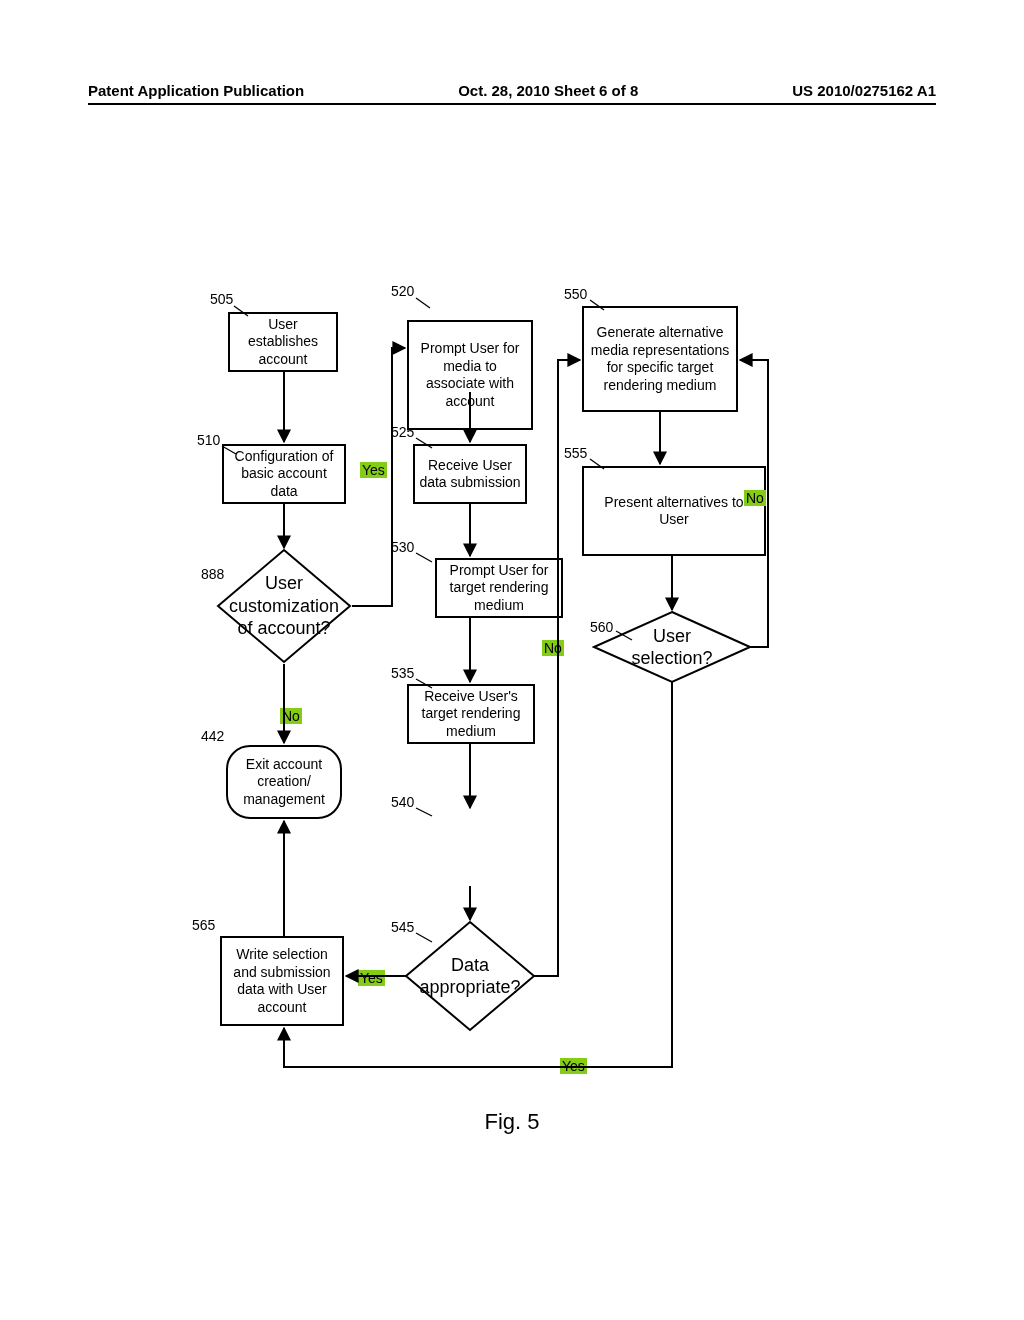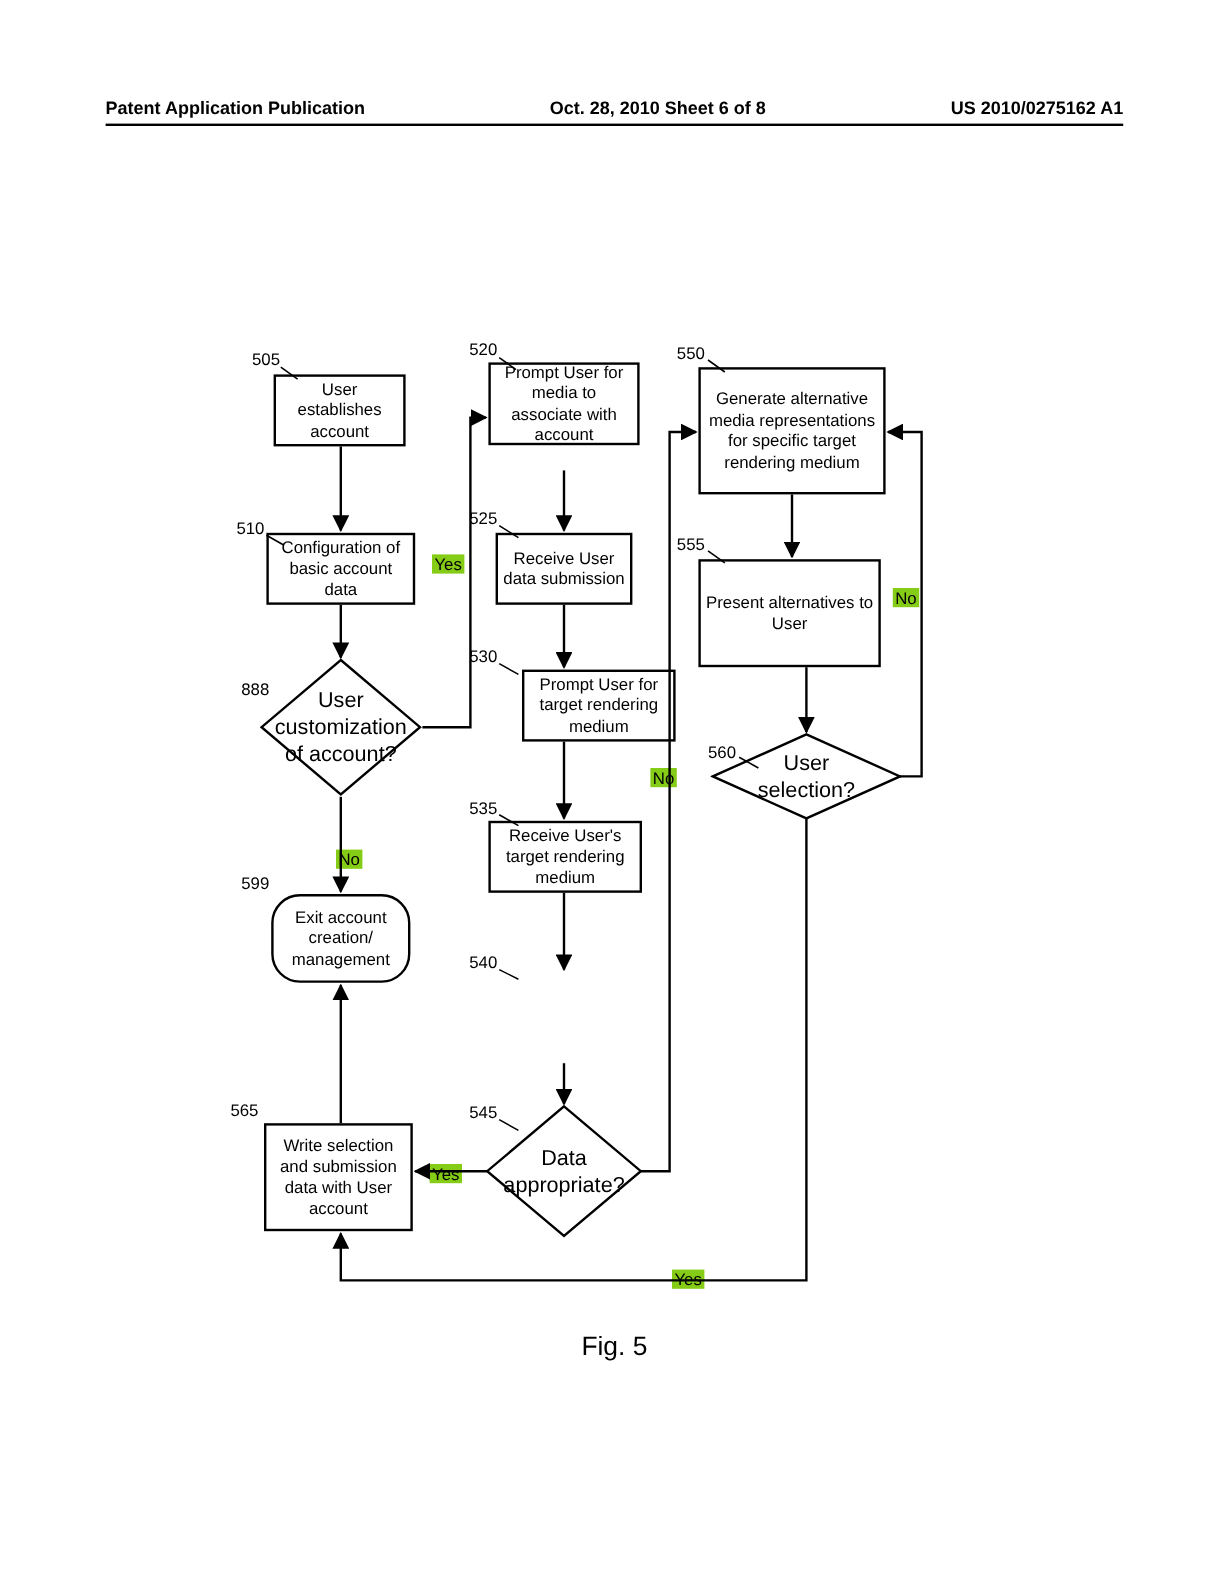--- a/index.html
+++ b/index.html
@@ -102,21 +102,21 @@
   <span class="reflabel" style="left:391px; top:283px;">520</span>
   <span class="reflabel" style="left:391px; top:424px;">525</span>
   <span class="reflabel" style="left:391px; top:539px;">530</span>
   <span class="reflabel" style="left:391px; top:665px;">535</span>
   <span class="reflabel" style="left:391px; top:794px;">540</span>
   <span class="reflabel" style="left:391px; top:919px;">545</span>
   <span class="reflabel" style="left:564px; top:286px;">550</span>
   <span class="reflabel" style="left:564px; top:445px;">555</span>
   <span class="reflabel" style="left:590px; top:619px;">560</span>
   <span class="reflabel" style="left:192px; top:917px;">565</span>
-  <span class="reflabel" style="left:201px; top:728px;">599</span>
+  <span class="reflabel" style="left:201px; top:728px;">442</span>
 
   <div class="box" style="left:228px; top:312px; width:110px; height:60px;">
       <span>User establishes account</span>
     </div>
   <div class="box" style="left:222px; top:444px; width:124px; height:60px;">
       <span>Configuration of basic account data</span>
     </div>
 
   <div class="diamond" style="left:216px; top:548px; width:136px; height:116px;">
     <svg width="136" height="116">
@@ -126,21 +126,21 @@
   </div>
 
   <div class="box terminator" style="left:226px; top:745px; width:116px; height:74px;">
       <span>Exit account creation/ management</span>
     </div>
 
   <div class="box" style="left:220px; top:936px; width:124px; height:90px;">
       <span>Write selection and submission data with User account</span>
     </div>
 
-  <div class="box" style="left:407px; top:302px; width:126px; height:69px;justify-content:flex-end;">
+  <div class="box" style="left:407px; top:320px; width:126px; height:110px;justify-content:flex-end;">
       <span>Prompt User for media to associate with account</span>
     </div>
   <div class="box" style="left:413px; top:444px; width:114px; height:60px;">
       <span>Receive User data submission</span>
     </div>
   <div class="box" style="left:407px; top:558px; width:128px; height:60px;margin-left:28px;">
       <span>Prompt User for target rendering medium</span>
     </div>
   <div class="box" style="left:407px; top:684px; width:128px; height:60px;">
       <span>Receive User's target rendering medium</span>
@@ -149,21 +149,21 @@
   <div class="diamond" style="left:404px; top:920px; width:132px; height:112px;">
     <svg width="132" height="112">
         <polygon points="66,2 130,56 66,110 2,56" fill="#fff" stroke="#000" stroke-width="2"></polygon>
       </svg>
     <div class="dlabel">Data appropriate?</div>
   </div>
 
   <div class="box" style="left:582px; top:306px; width:156px; height:106px;">
       <span>Generate alternative media representations for specific target rendering medium</span>
     </div>
-  <div class="box" style="left:582px; top:466px; width:152px; height:90px;">
+  <div class="box" style="left:582px; top:466px; width:184px; height:90px;">
       <span>Present alternatives to User</span>
     </div>
 
   <div class="diamond" style="left:592px; top:610px; width:160px; height:74px;">
     <svg width="160" height="74">
         <polygon points="80,2 158,37 80,72 2,37" fill="#fff" stroke="#000" stroke-width="2"></polygon>
       </svg>
     <div class="dlabel">User selection?</div>
   </div>
 

